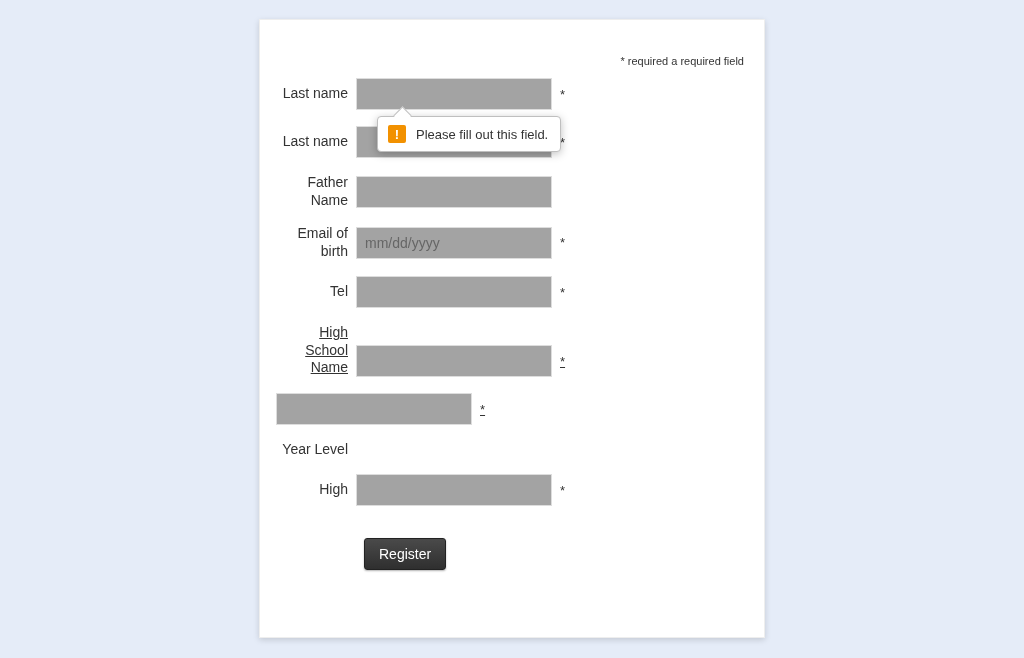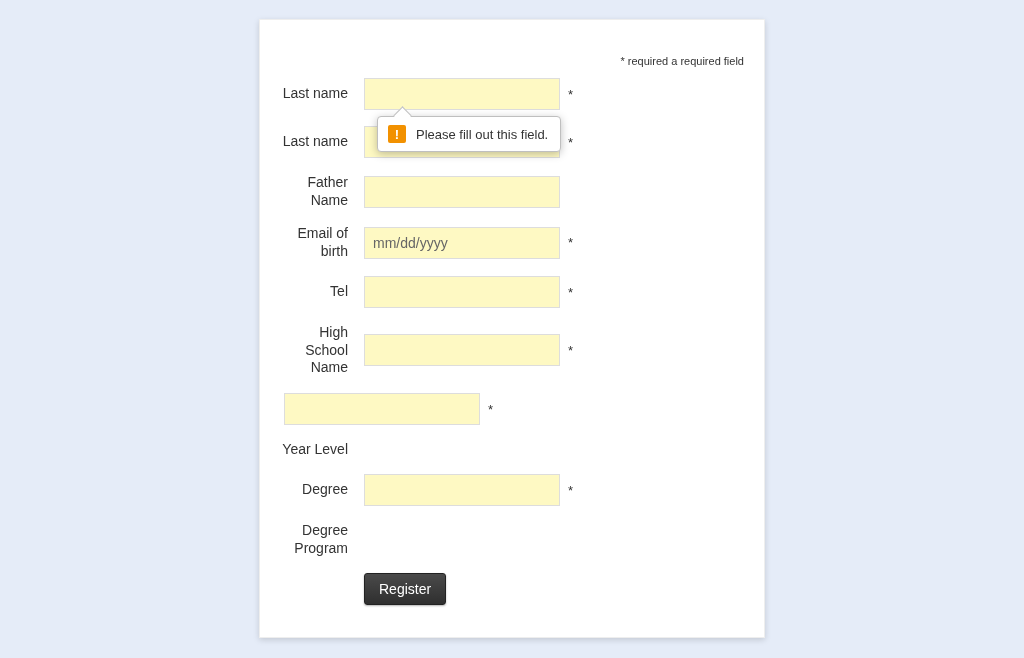--- a/index.html
+++ b/index.html
@@ -28,45 +28,44 @@
   .form {
     position: absolute;
     top: 58px; left: 0; right: 0;
     padding-left: 16px;
   }
   .row {
     display: flex;
     align-items: center;
     margin-bottom: 16px;
   }
-  .row.tall { align-items: center; }
+  .row.tall { align-items: flex-end; text-decoration: underline; }
   .lbl {
     width: 80px;
     text-align: right;
     padding-right: 8px;
     font-size: 14px;
     line-height: 1.25;
     color: #333;
   }
   .row.tall .lbl { padding-top: 0; }
   .ctrl-wrap {
     display: flex;
     align-items: center;
   }
   .row.tall .ctrl-wrap { align-items: flex-end; }
   input.text, input.date, select.sel {
     width: 196px;
     height: 32px;
     border: 1px solid #ddd;
-    background: #fef9c3;
+    background: #a3a3a3;
     padding: 4px 8px;
     font-size: 14px;
     font-family: inherit;
     color: #333;
-    margin-left: 8px;
   }
   .star {
     margin-left: 8px;
     font-size: 13px;
     color: #333;
   }
   .row.tall .star { margin-bottom: 8px; }
   select.sel {
     -webkit-appearance: none; appearance: none;
     background-image: none;
@@ -194,29 +193,28 @@
         <input class="text" type="text" value="" style="">
         <span class="star">*</span>
       </div>
     </div>
 
     <div class="row">
       <label class="lbl">Year Level</label>
     </div>
 
     <div class="row">
-      <label class="lbl">Degree</label>
+      <label class="lbl">High</label>
       <div class="ctrl-wrap">
         <input class="text" type="text" value="" style="">
         <span class="star">*</span>
       </div>
     </div>
 
     <div class="row tall">
-      <label class="lbl">Degree Program</label>
     </div>
 
     <div class="btn-row">
       <button class="btn">Register</button>
     </div>
 
   </div>
 
   <div class="tooltip">
     <span class="ticon">

